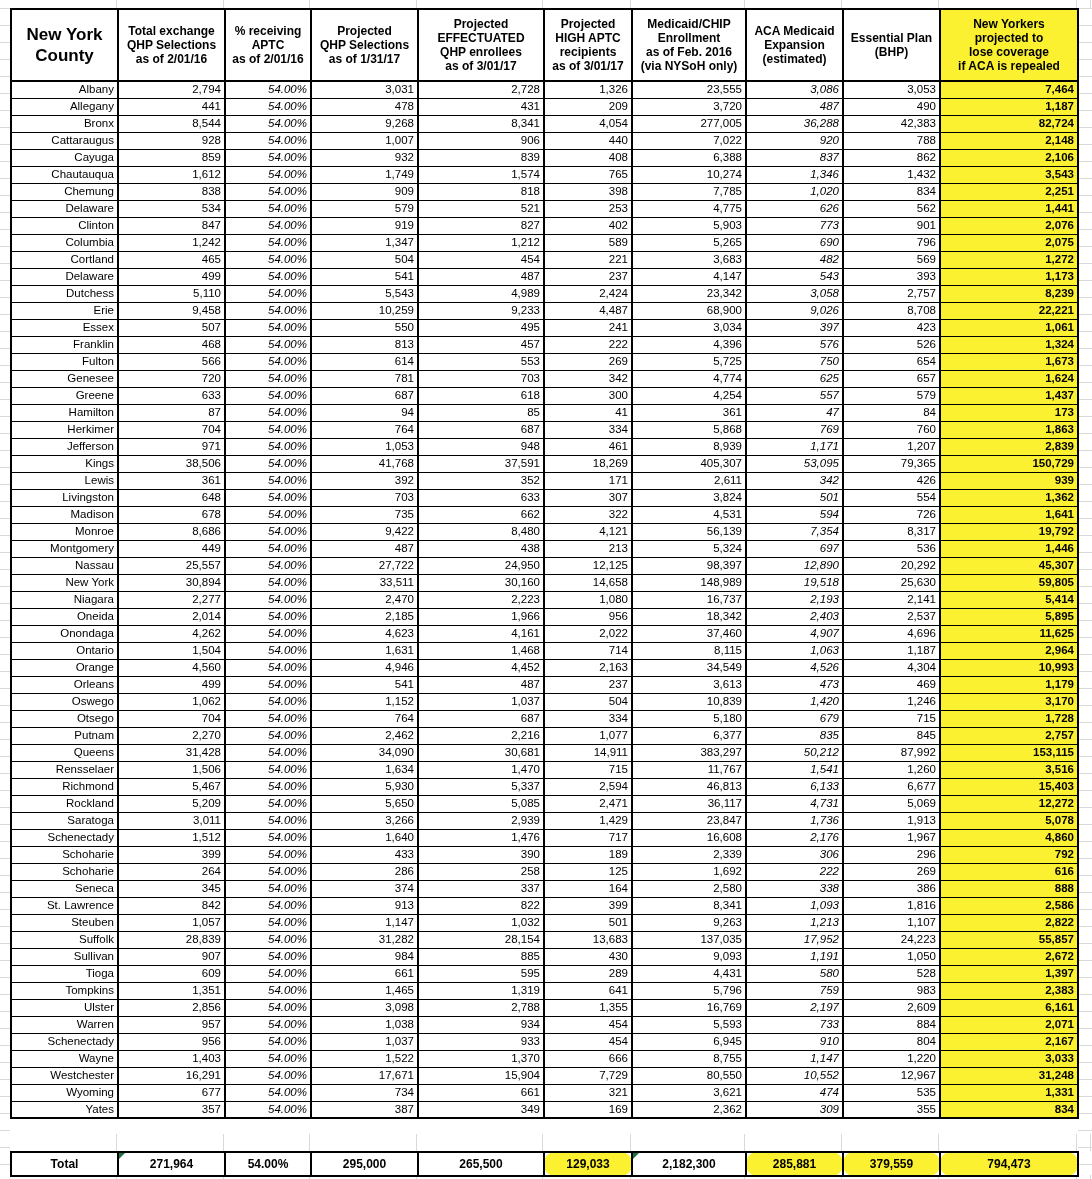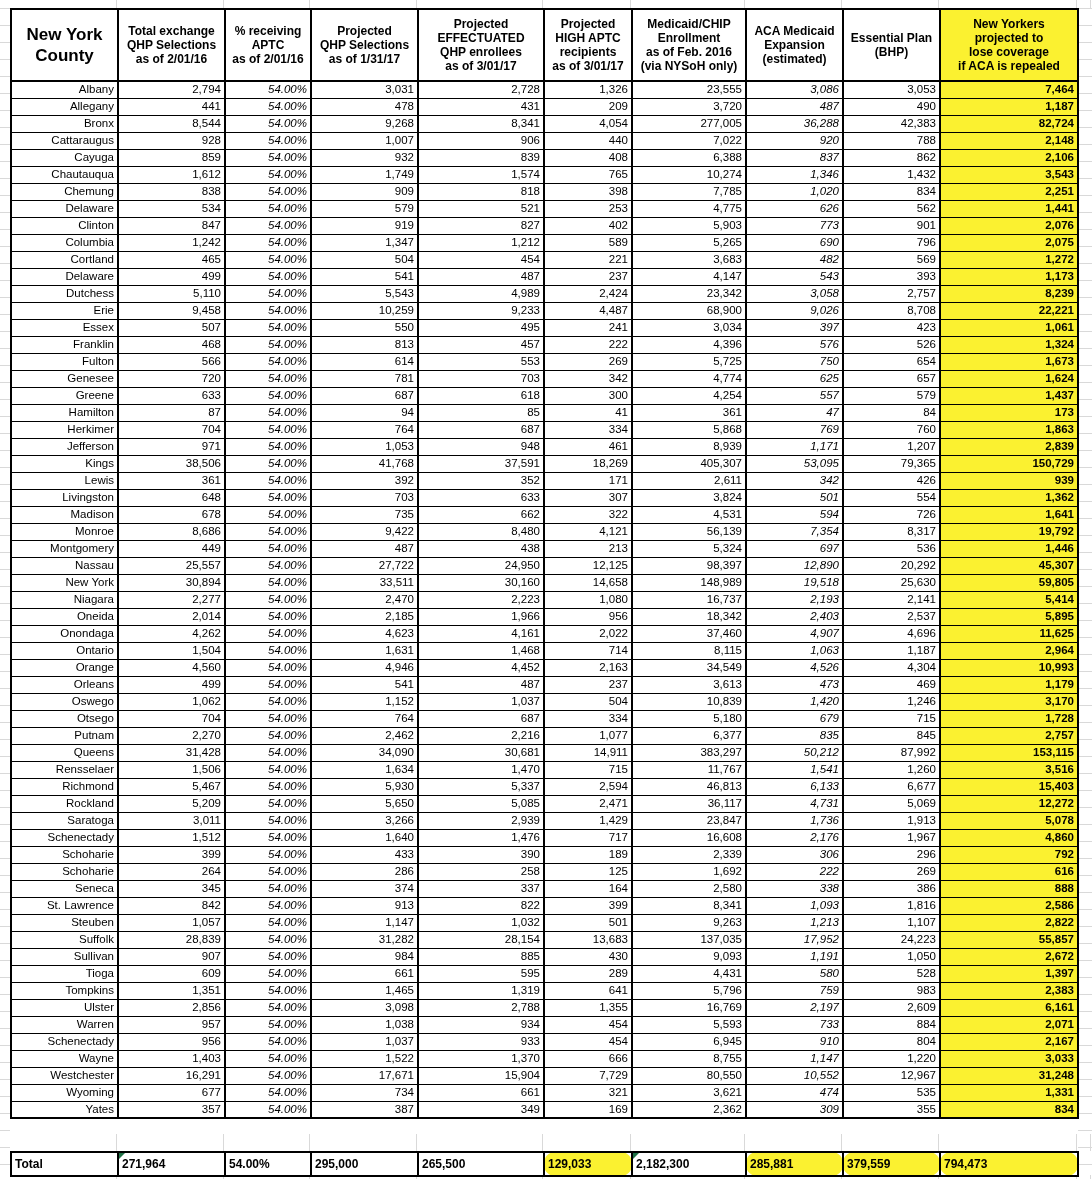--- a/index.html
+++ b/index.html
@@ -31,22 +31,22 @@
     border:1px solid #000;border-left-width:2px;border-right-width:2px;
     font-size:11.5px;text-align:right;padding:0 3px;height:17px;line-height:15px;
     vertical-align:middle;
   }
   .main tbody tr:last-child td{border-bottom-width:2px;}
   td.pct,td.aca{font-style:italic;}
   th.hl,td.hl{background:var(--hl,#FBF130);}
   td.lose{font-weight:bold;}
   table.total-table{position:absolute;left:10px;top:1151px;}
   .total-table td{
-    border:2px solid #000;font-weight:bold;font-size:12px;text-align:left;
-    padding:0 3px;height:24px;vertical-align:middle;position:relative;background:#fff;
+    border:2px solid #000;font-weight:bold;font-size:12px;text-align:center;
+    padding:0 20px;height:24px;vertical-align:middle;position:relative;background:#fff;
   }
   .total-table td.hl{background:var(--hl,#FBF130);border-radius:11px;}
   .flag{
     position:absolute;top:0;left:0;width:0;height:0;
     border-top:6px solid var(--flag,#1E7145);border-right:6px solid transparent;
   }
 </style>
 </head>
 <body>
 

